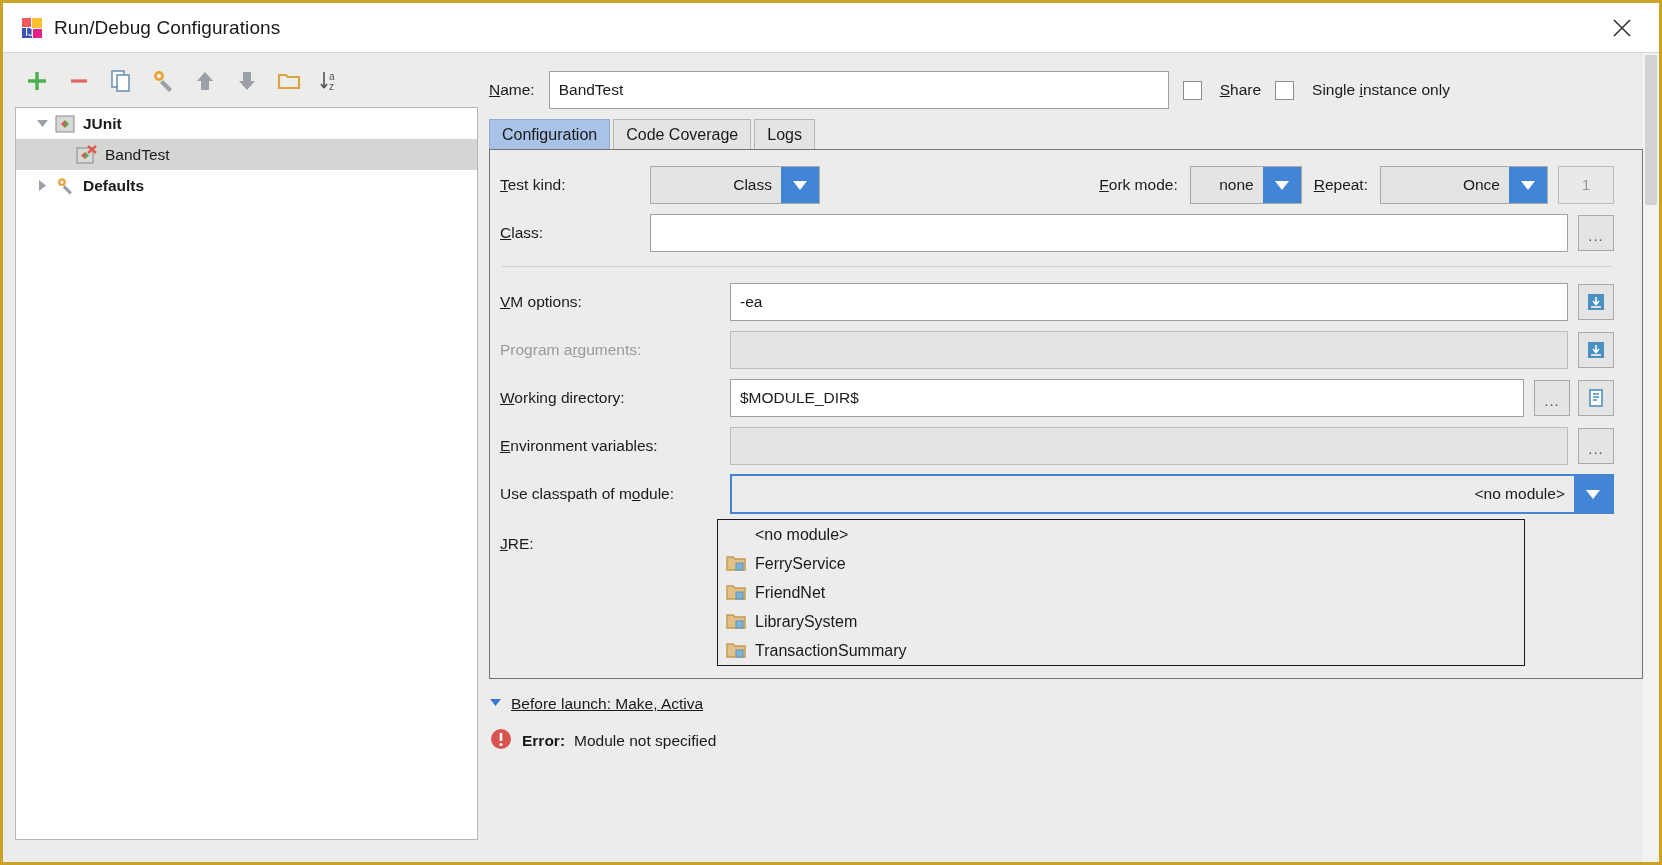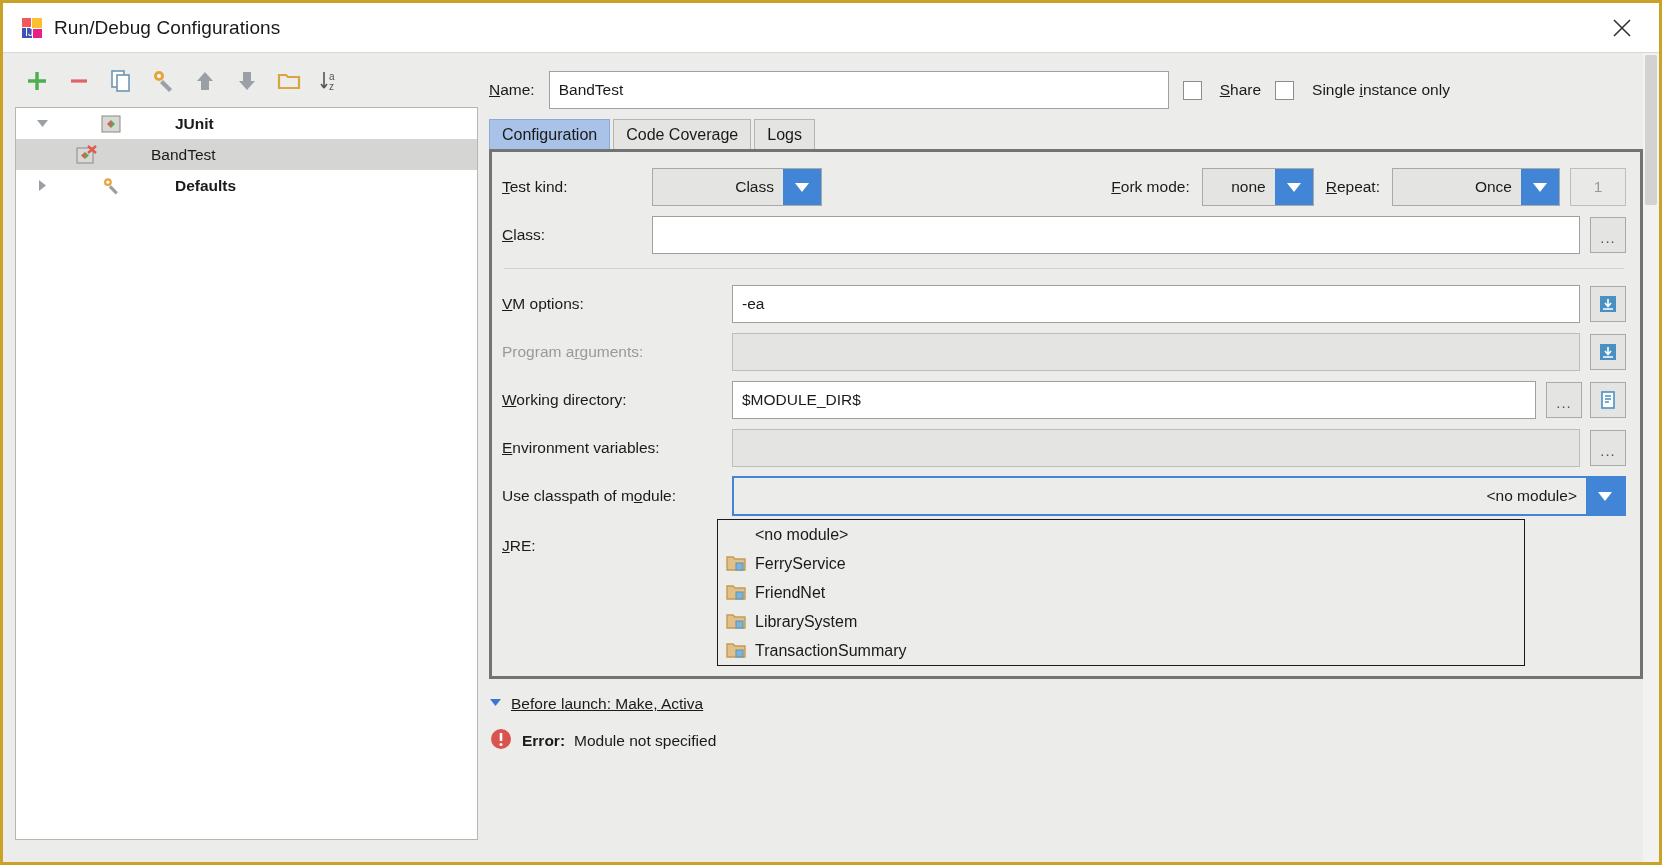--- a/index.html
+++ b/index.html
@@ -42,21 +42,21 @@
   .leftcol { width:478px; flex:0 0 478px; display:flex; flex-direction:column; padding:2px 0 0 0;}
   .toolbar {
     height:52px; display:flex; align-items:center; gap:2px; padding-left:14px;
   }
   .tbtn { width:40px; height:40px; display:flex; align-items:center; justify-content:center; cursor:pointer; border-radius:2px;}
   .tree {
     margin:0 0 0 12px; flex:1 1 auto; background:#fff; border:1px solid #b6b6b4;
     margin-bottom:22px; margin-right:0; overflow:hidden;
     width:463px;
   }
-  .trow { height:31px; display:flex; align-items:center; padding-left:14px; font-size:15.5px;gap:46px; }
+  .trow { height:31px; display:flex; align-items:center; padding-left:14px; font-size:15.5px; }
   .trow.sel { background:#d5d5d3; }
   .trow.child { padding-left:60px; }
   .twist { width:24px; flex:0 0 24px; display:flex; align-items:center; justify-content:center;}
   .tico { width:22px; flex:0 0 22px; margin-right:7px; display:flex; align-items:center; justify-content:center;}
   .tlabel { }
   .tlabel.bold { font-weight:bold; }
   
   .rightcol { flex:1 1 auto; position:relative; padding:0 0 0 2px; }
   .namerow { display:flex; align-items:center; height:58px; padding:16px 16px 0 6px; gap:14px;}
   .lbl { white-space:nowrap; }
@@ -71,22 +71,22 @@
   .chkwrap { display:flex; align-items:center; gap:18px; cursor:pointer;}
   
   .tabsrow { display:flex; align-items:flex-end; padding-left:6px; height:32px; margin-top:6px;}
   .tab {
     height:30px; display:flex; align-items:center; padding:0 12px;
     border:1px solid #b5b5b3; border-bottom:none; background:#e4e4e2; margin-right:3px;
     font-size:16px; cursor:pointer;
   }
   .tab.active { background:#a9c3e8; border-color:#8fabd4; }
   .panel {
-    margin:0 16px 0 6px; border:3px solid #737373; background:#ececeb;
-    height:530px; position:relative; padding:16px 14px 0 10px;
+    margin:0 16px 0 6px; border:1px solid #737373; background:#ececeb;
+    height:530px; position:relative; padding:16px 28px 0 10px;
   }
   .frow { display:flex; align-items:center; height:38px; margin-bottom:10px; }
   .flabel { width:150px; flex:0 0 150px; }
   .combo {
     height:38px; background:#e4e4e2; border:1px solid #a9a9a7; display:flex; align-items:center;
     position:relative;
   }
   .combo .ctext { padding:0 9px; flex:1 1 auto; overflow:hidden; white-space:nowrap;text-align:right; }
   .combo .carrow {
     width:38px; flex:0 0 38px; background:#4285d6; display:flex; align-items:center; justify-content:center;

